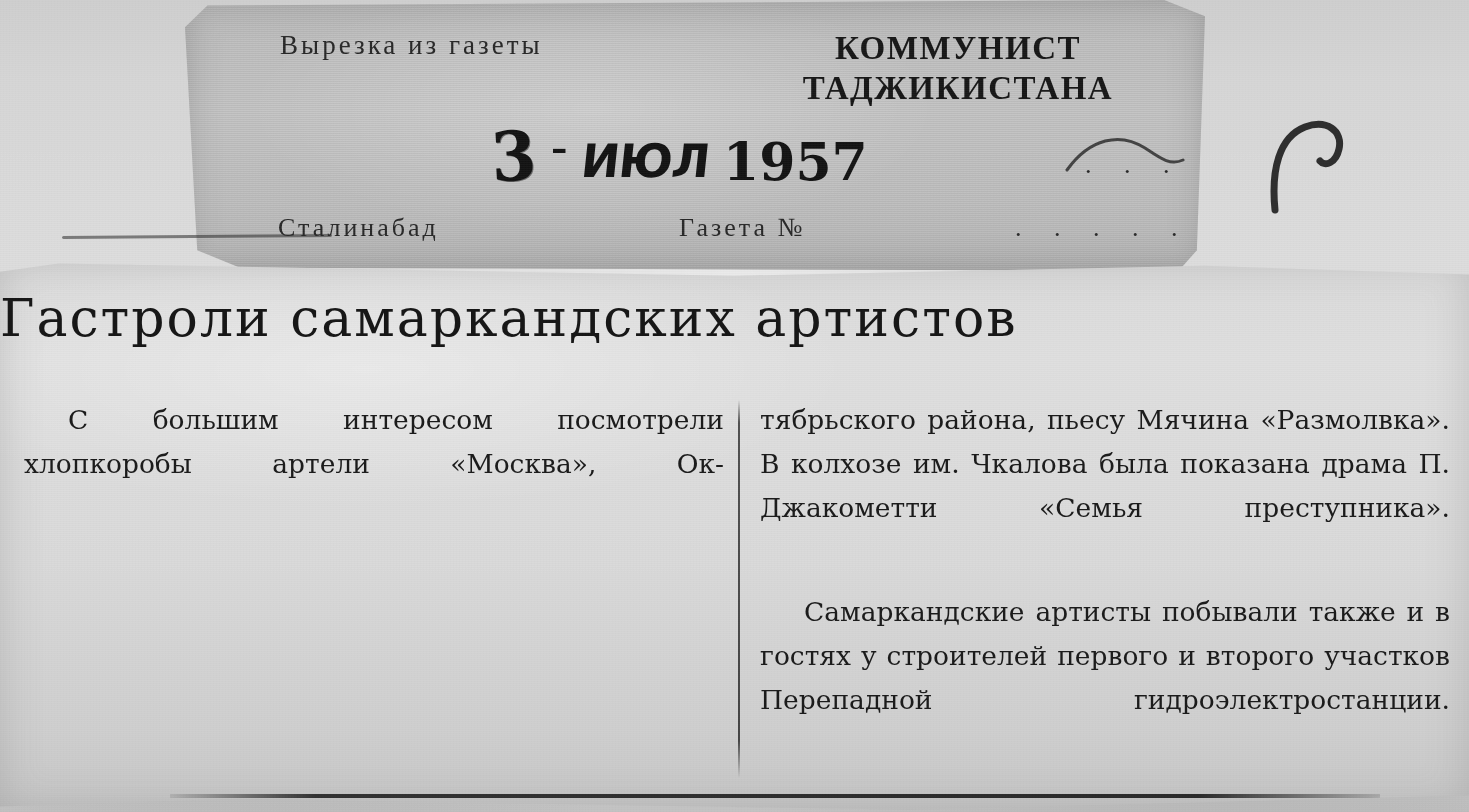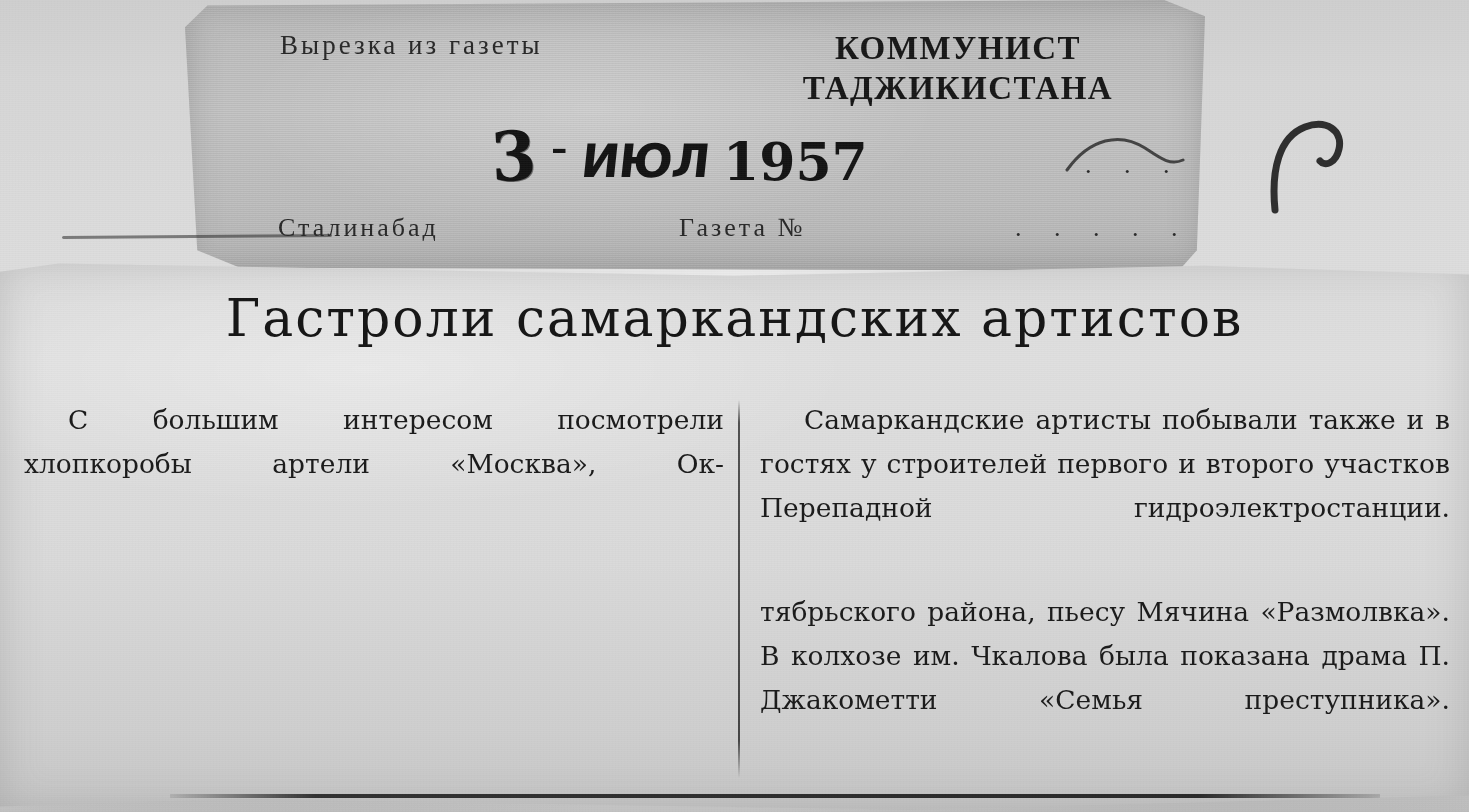--- a/index.html
+++ b/index.html
@@ -175,21 +175,21 @@
       radial-gradient(ellipse 700px 200px at 25% 20%, rgba(255,255,255,0.30), rgba(255,255,255,0) 70%),
       linear-gradient(180deg, #d9d6ce 0%, #dedbd3 18%, #d9d6ce 55%, #cfccc4 85%, #c6c3bb 100%);
     clip-path: polygon(0% 2.5%, 4% 1.0%, 50% 3.2%, 82% 1.4%, 100% 3.0%, 100% 97%, 62% 99.6%, 16% 97.6%, 0% 99%);
     box-shadow: inset 0 0 40px rgba(110,108,102,0.25);
   }
   #headline {
     position: absolute;
     left: 0;
     top: 30px;
     width: 1469px;
-    text-align: center;
+    text-align: left;
     font-family: "DejaVu Serif", serif;
     font-size: 52px;
     letter-spacing: 2px;
     color: #1b1a18;
     white-space: nowrap;
   }
   #column-rule {
     position: absolute;
     left: 738px;
     top: 142px;
@@ -294,22 +294,22 @@
   <div id="article">
     <div id="headline">Гастроли самаркандских артистов</div>
 
     <div id="column-rule"></div>
 
     <div class="col" id="col-left">
       <p class="para indent force-justify">С большим интересом посмотрели хлопкоробы артели «Москва», Ок-</p>
     </div>
 
     <div class="col" id="col-right">
+      <p class="para force-justify">тябрьского района, пьесу Мячина «Размолвка». В колхозе им. Чкалова была показана драма П. Джакометти «Семья преступника».</p>
       <p class="para indent force-justify">Самаркандские артисты побывали также и в гостях у строителей первого и второго участков Перепадной гидроэлектростанции.</p>
-      <p class="para force-justify">тябрьского района, пьесу Мячина «Размолвка». В колхозе им. Чкалова была показана драма П. Джакометти «Семья преступника».</p>
       <p class="byline">Р. ТИХИИ.</p>
     </div>
 
     <div id="bottom-rule"></div>
   </div>
 
   <div id="pen-underline"></div>
 
   <svg id="pen-hook" viewBox="0 0 90 100">
     <path d="M10,95 C6,55 14,22 40,12 C62,4 78,16 74,34 C71,48 60,52 55,46" fill="none" stroke="#15141a" stroke-width="7" stroke-linecap="round" opacity="0.85"></path>

